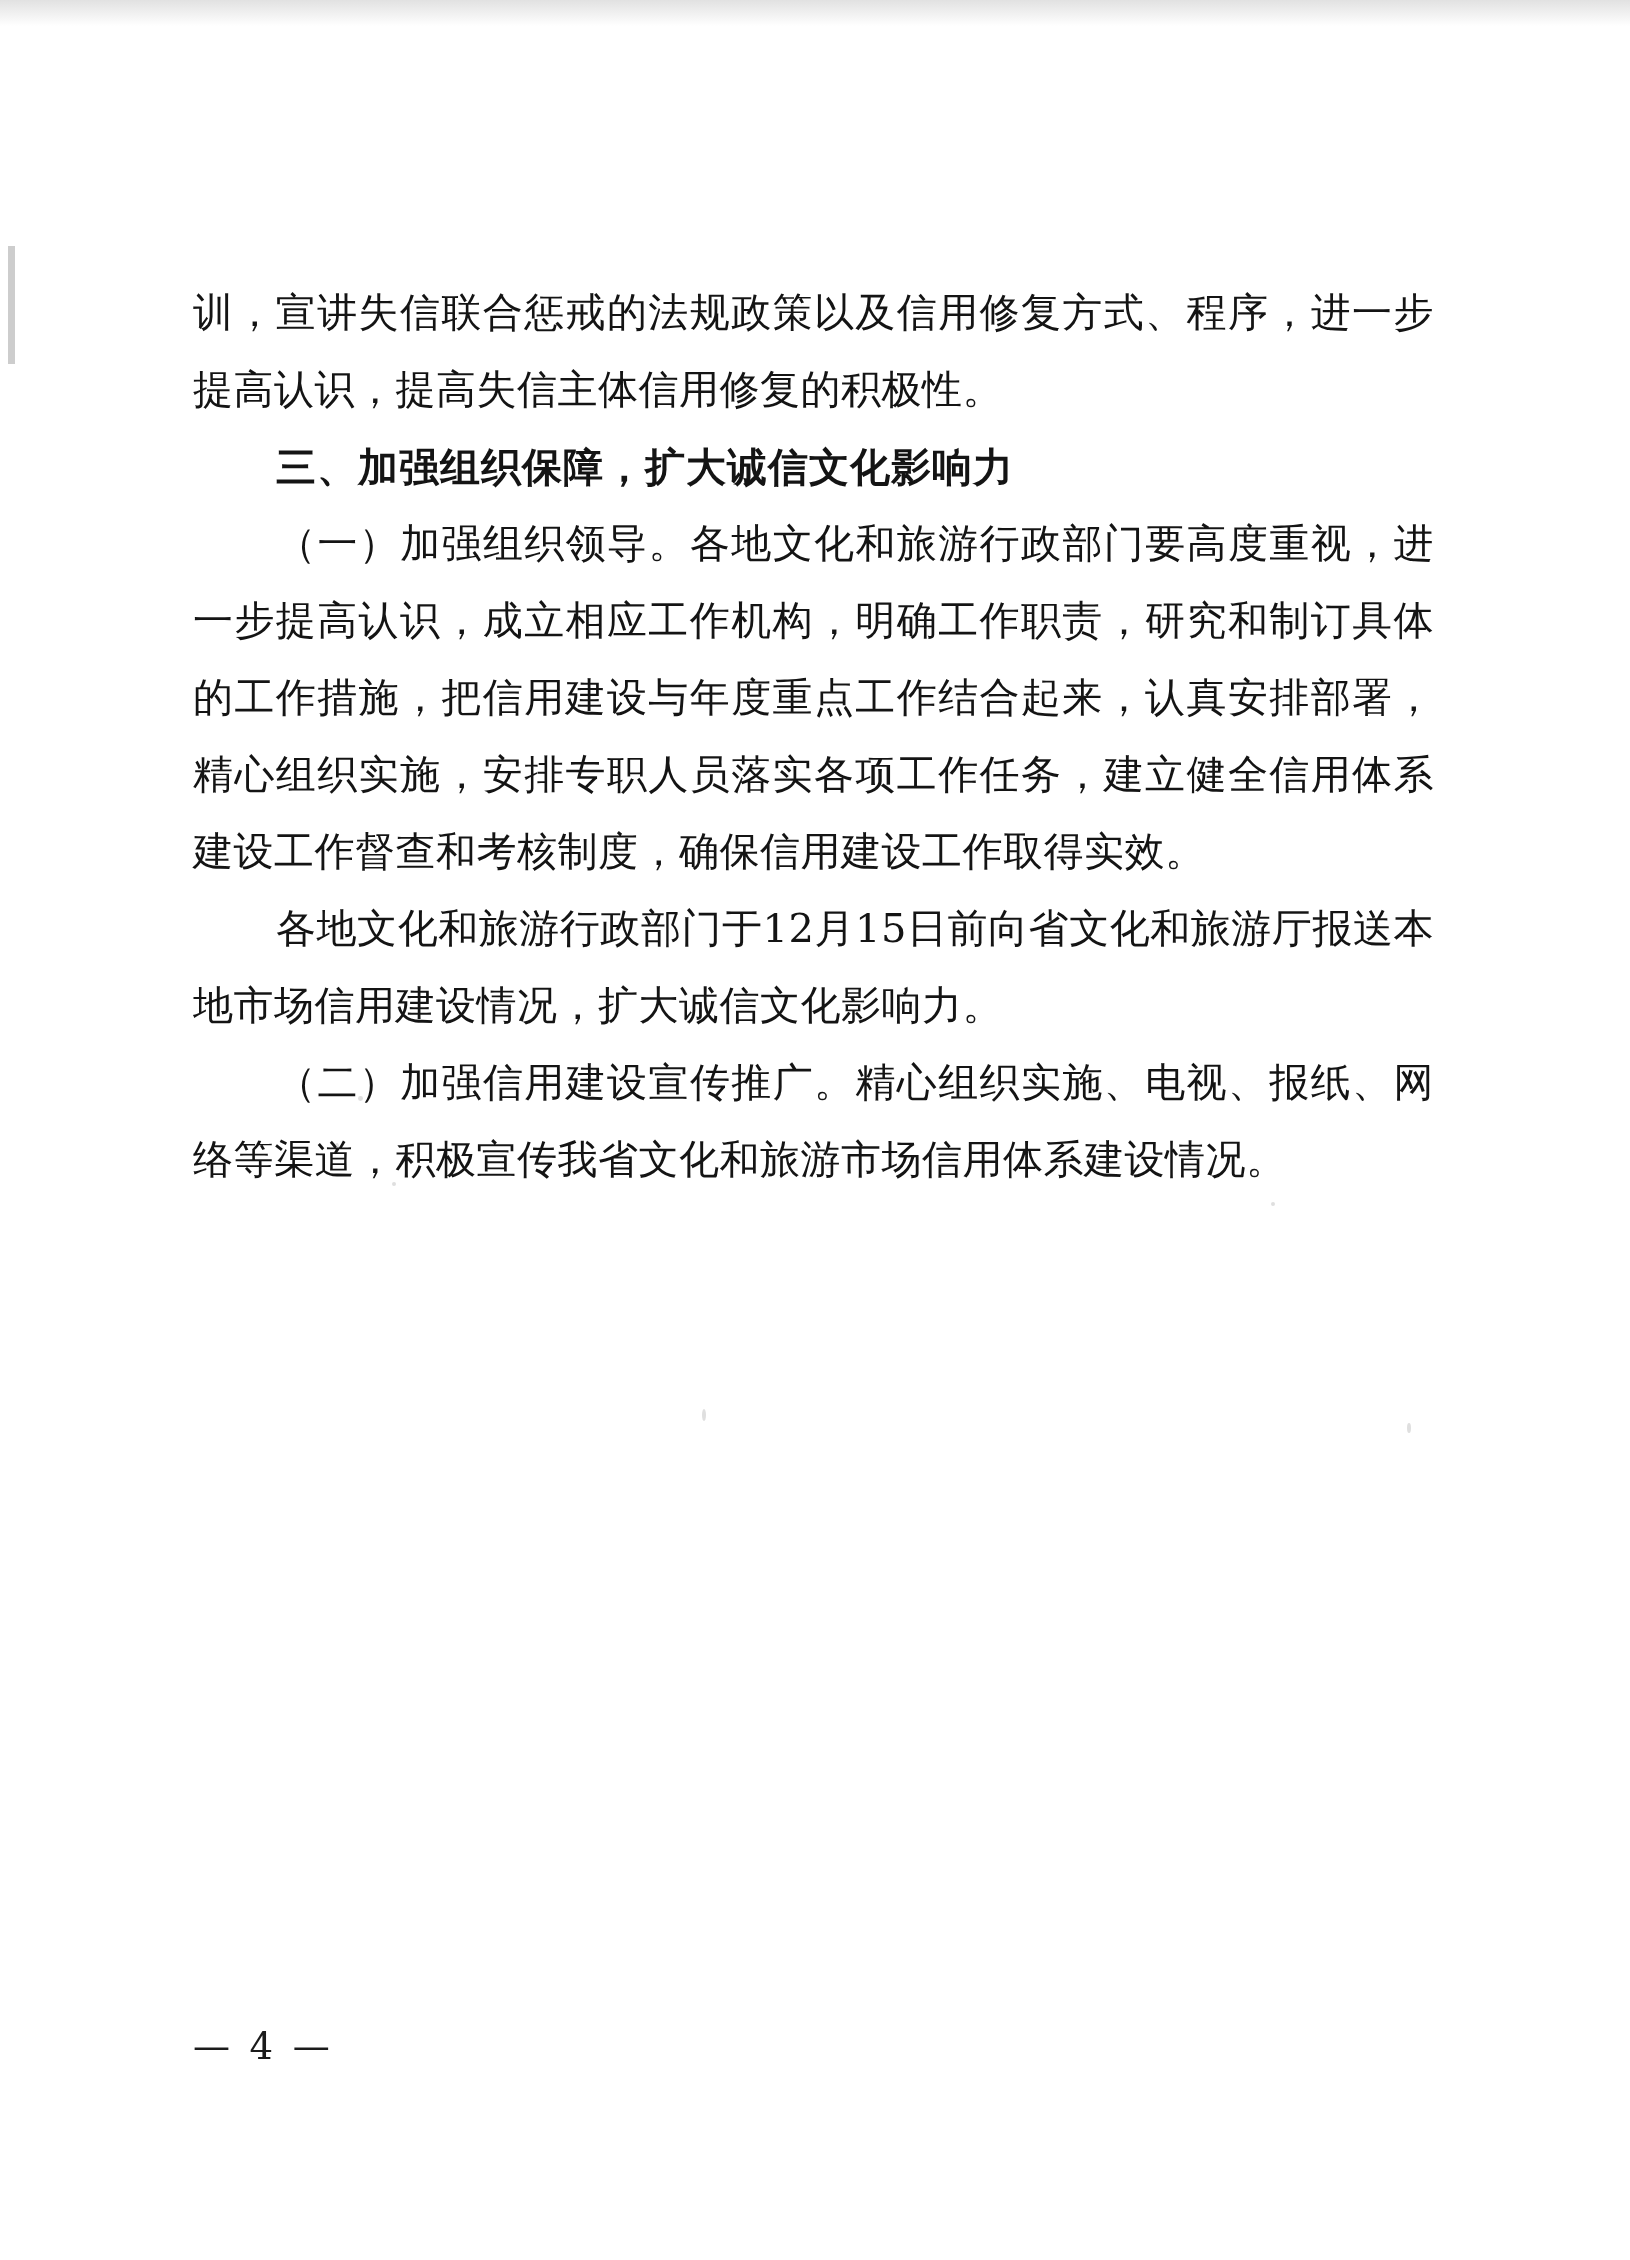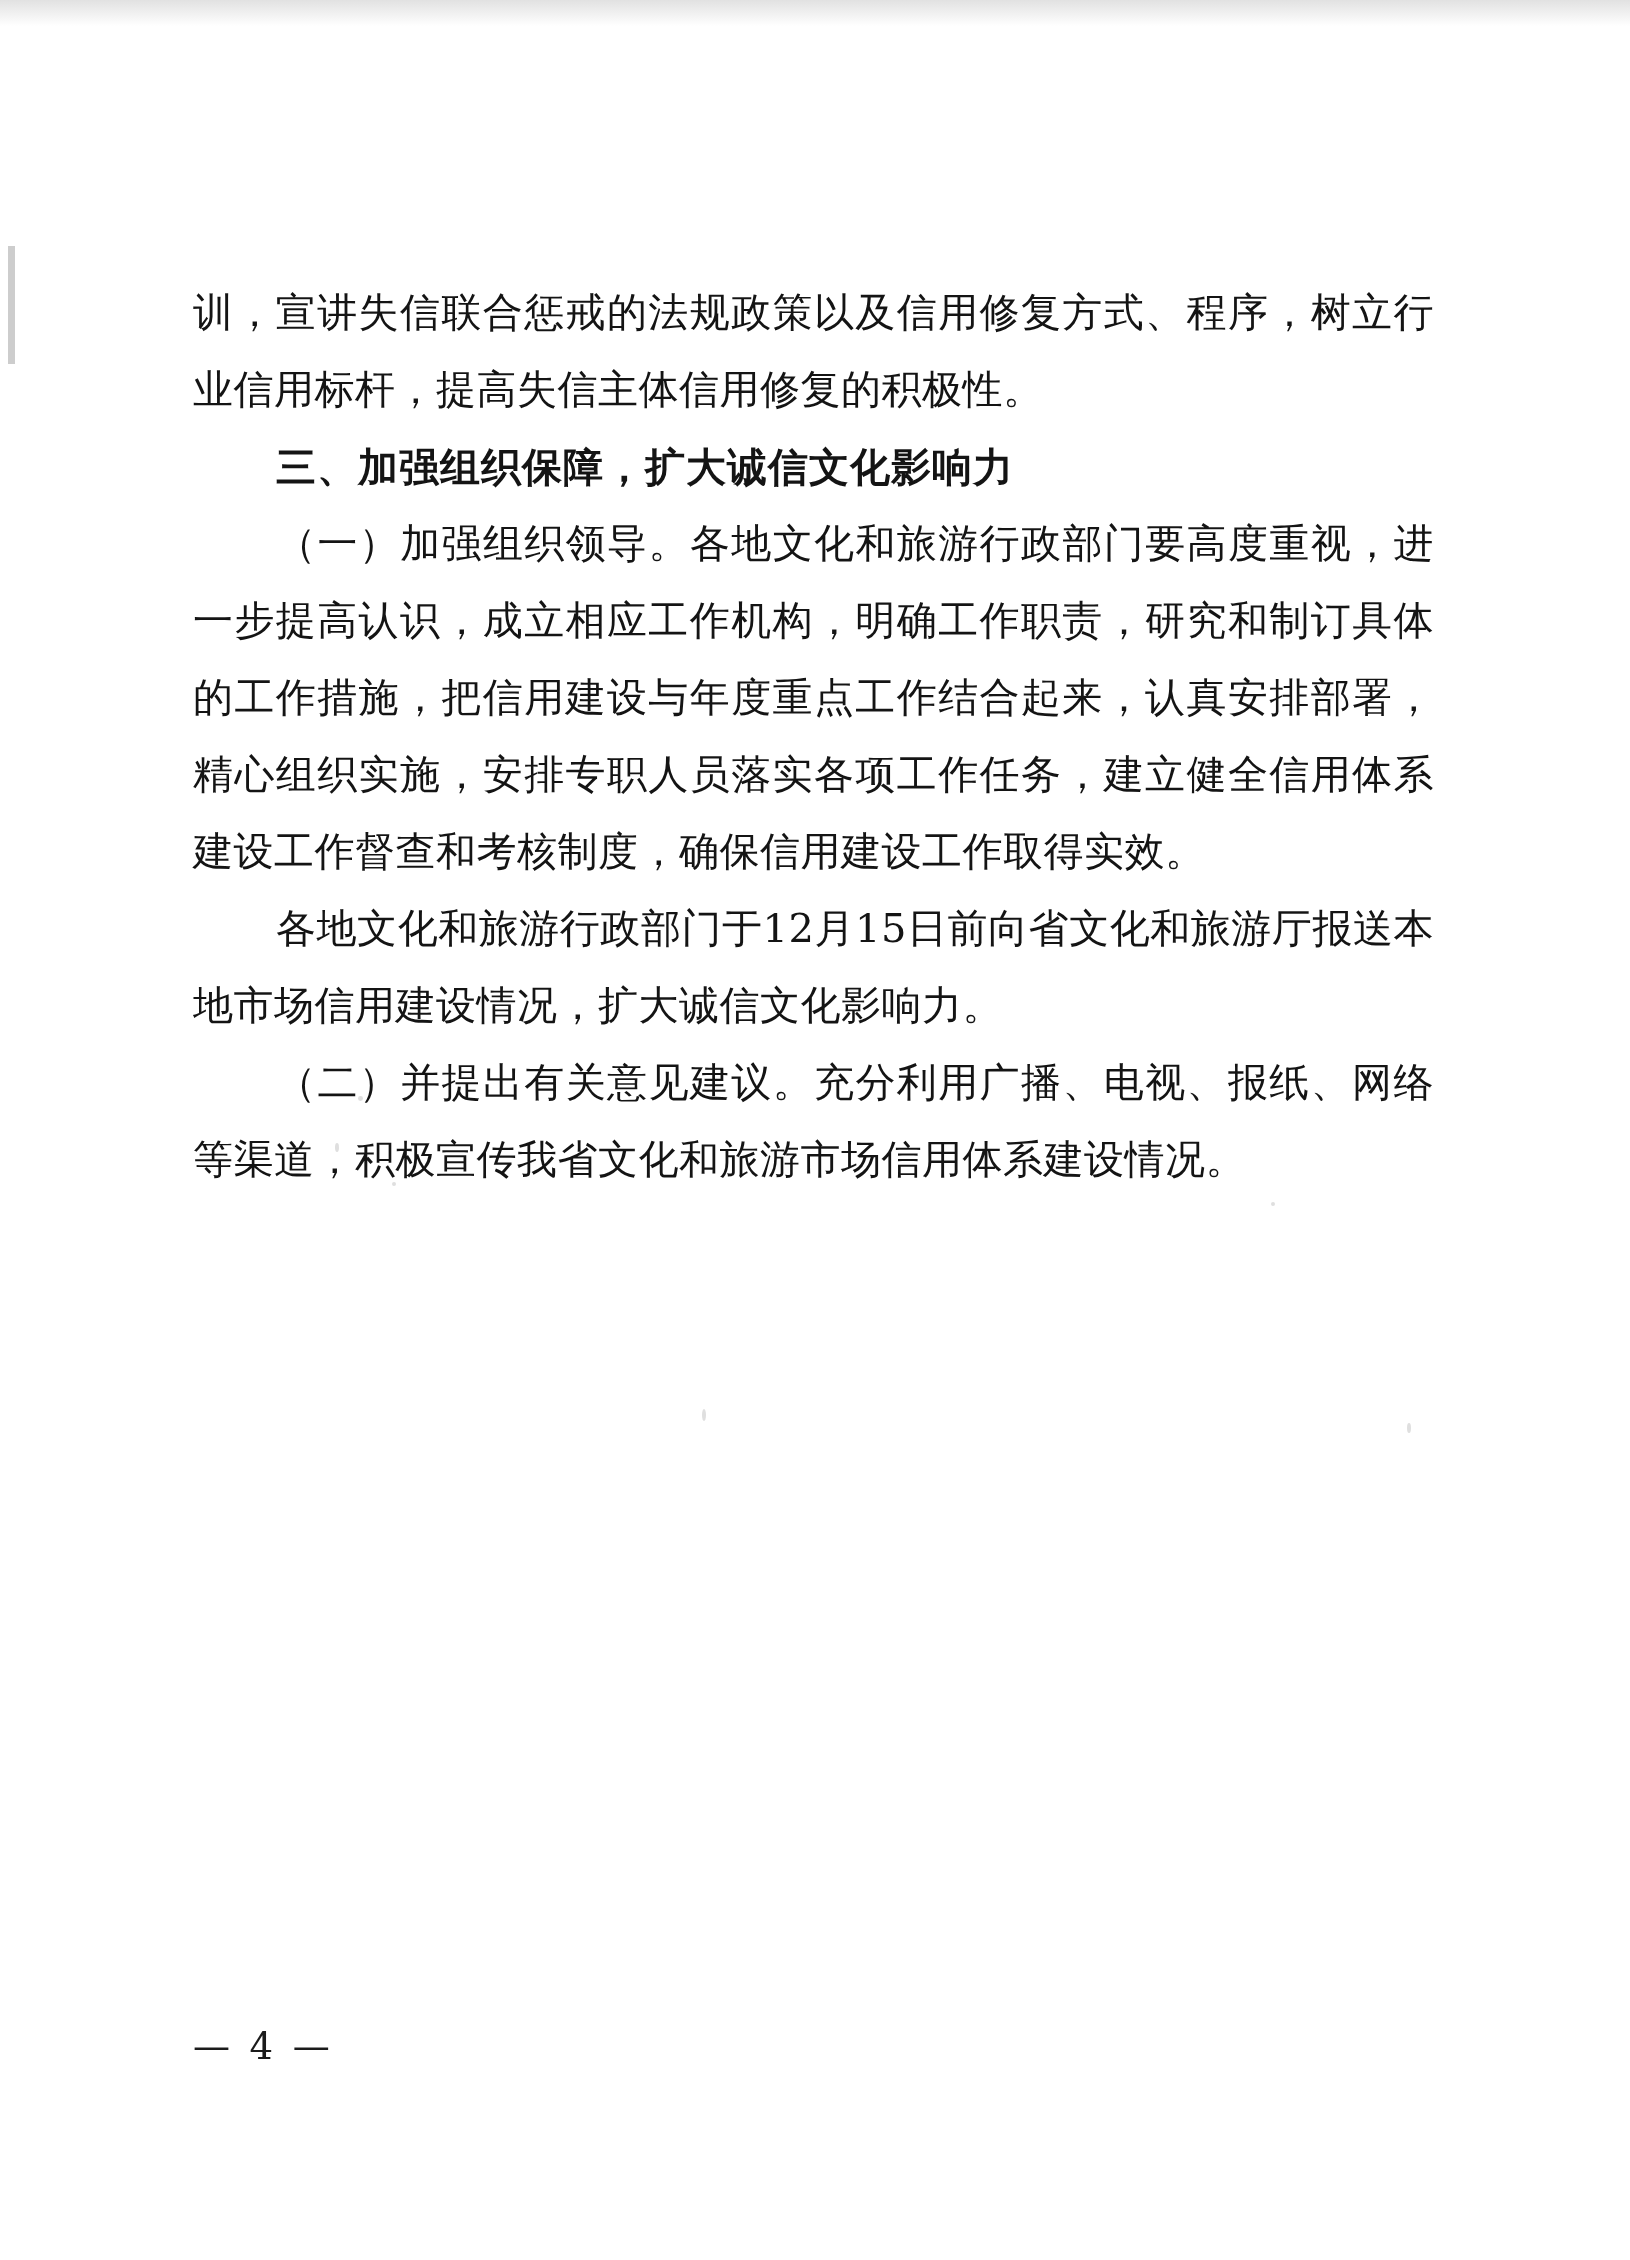--- a/index.html
+++ b/index.html
@@ -94,22 +94,22 @@
   <div class="scan-edge-top"></div>
   <div class="scan-edge-left"></div>
   <div class="scan-speckle" style="left:358px; top:1096px; width:4.9px; height:4.9px;"></div>
   <div class="scan-speckle" style="left:335px; top:1143px; width:3.9px; height:8.9px;"></div>
   <div class="scan-speckle" style="left:392px; top:1182px; width:3.9px; height:3.9px;"></div>
   <div class="scan-speckle" style="left:1271px; top:1202px; width:3.9px; height:3.9px;"></div>
   <div class="scan-speckle" style="left:702px; top:1409px; width:3.9px; height:11.8px;"></div>
   <div class="scan-speckle" style="left:1407px; top:1423px; width:3.9px; height:9.9px;"></div>
 
   <div class="doc-body">
-    <p class="para">训，宣讲失信联合惩戒的法规政策以及信用修复方式、程序，树立行业信用标杆，提高失信主体信用修复的积极性。</p>
+    <p class="para">训，宣讲失信联合惩戒的法规政策以及信用修复方式、程序，进一步提高认识，提高失信主体信用修复的积极性。</p>
     <p class="para heading">三、加强组织保障，扩大诚信文化影响力</p>
     <p class="para indent">（一）加强组织领导。各地文化和旅游行政部门要高度重视，进一步提高认识，成立相应工作机构，明确工作职责，研究和制订具体的工作措施，把信用建设与年度重点工作结合起来，认真安排部署，精心组织实施，安排专职人员落实各项工作任务，建立健全信用体系建设工作督查和考核制度，确保信用建设工作取得实效。</p>
     <p class="para indent">各地文化和旅游行政部门于12月15日前向省文化和旅游厅报送本地市场信用建设情况，扩大诚信文化影响力。</p>
-    <p class="para indent">（二）并提出有关意见建议。充分利用广播、电视、报纸、网络等渠道，积极宣传我省文化和旅游市场信用体系建设情况。</p>
+    <p class="para indent">（二）加强信用建设宣传推广。精心组织实施、电视、报纸、网络等渠道，积极宣传我省文化和旅游市场信用体系建设情况。</p>
   </div>
 
   <div class="page-number">— 4 —</div>
 </div>
 
 
 </body></html>

